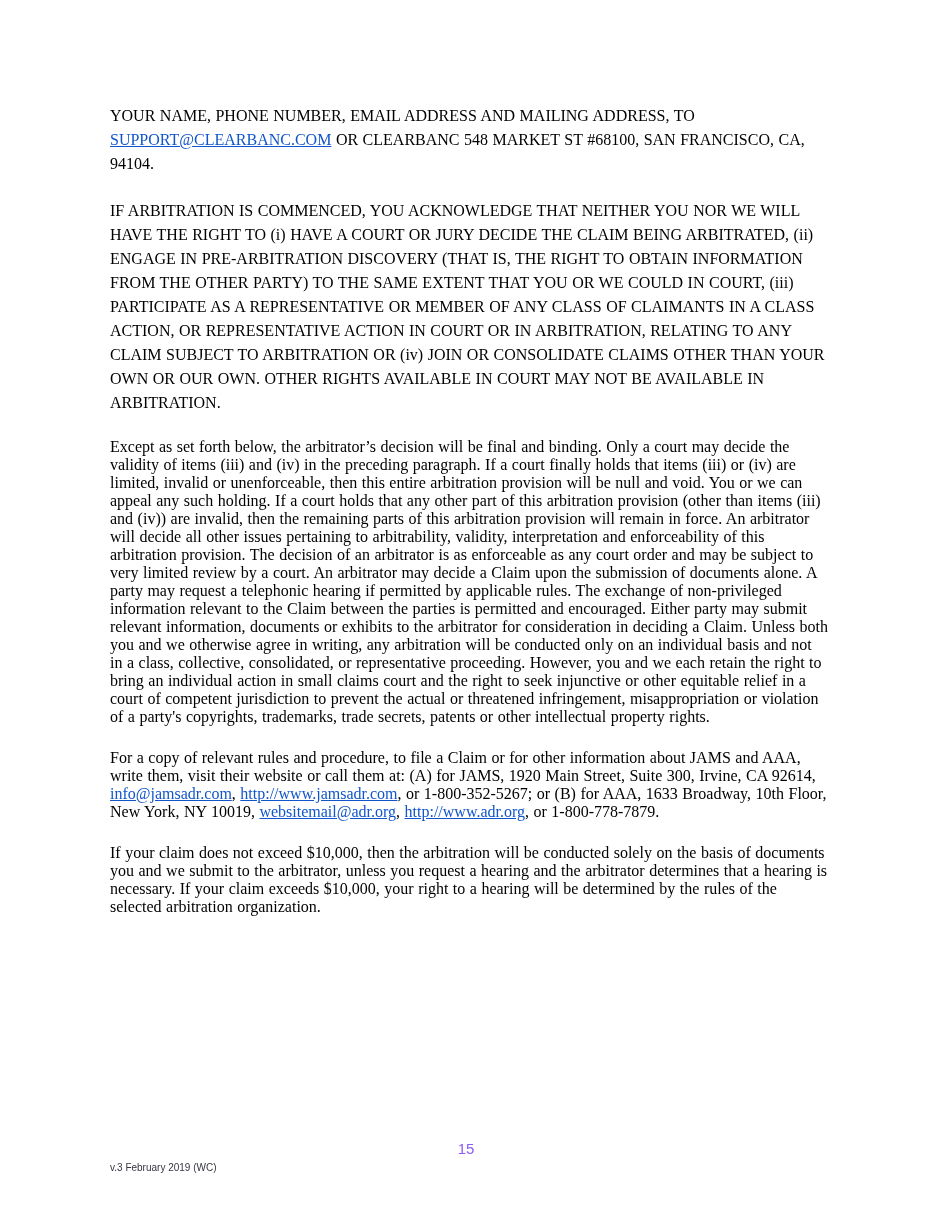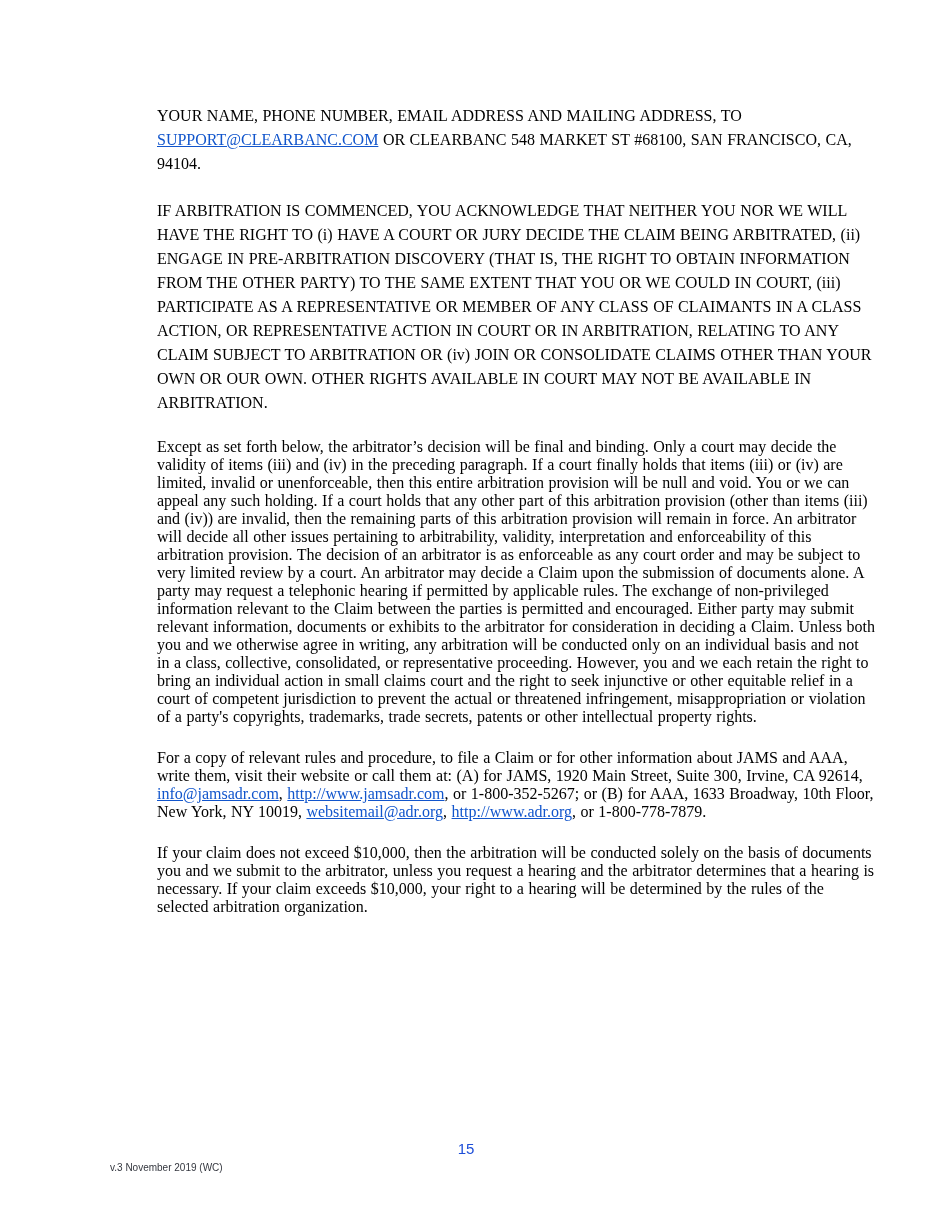--- a/index.html
+++ b/index.html
@@ -18,21 +18,20 @@
   .page {
     position: absolute;
     inset: 0;
     background: #ffffff;
   }
   .content {
     position: absolute;
     left: 110px;
     top: 104px;
     width: 718px;
-    margin-left: 47px;
   }
   .content p {
     margin: 0 0 23px 0;
     font-size: 16px;
     line-height: 18px;
     text-align: left;
     word-spacing: 0.5px;
   }
   .content p.caps {
     line-height: 24px;
@@ -43,21 +42,21 @@
     cursor: pointer;
   }
   .page-number {
     position: absolute;
     left: 0;
     right: 0;
     top: 1140px;
     text-align: center;
     font-family: "Liberation Sans", sans-serif;
     font-size: 15px;
-    color: #1d4ed8;
+    color: #8b5cf6;
   }
   .version-label {
     position: absolute;
     left: 110px;
     top: 1162px;
     font-family: "Liberation Sans", sans-serif;
     font-size: 10px;
     color: #34373f;
   }
 </style>
@@ -68,14 +67,14 @@
   <div class="content">
       <p class="caps"><span>YOUR NAME, PHONE NUMBER, EMAIL ADDRESS AND MAILING ADDRESS, TO </span><a class="doc-link" href="#">SUPPORT@CLEARBANC.COM</a><span> OR CLEARBANC 548 MARKET ST #68100, SAN FRANCISCO, CA, 94104.</span></p>
       <p class="caps"><span>IF ARBITRATION IS COMMENCED, YOU ACKNOWLEDGE THAT NEITHER YOU NOR WE WILL HAVE THE RIGHT TO (i) HAVE A COURT OR JURY DECIDE THE CLAIM BEING ARBITRATED, (ii) ENGAGE IN PRE-ARBITRATION DISCOVERY (THAT IS, THE RIGHT TO OBTAIN INFORMATION FROM THE OTHER PARTY) TO THE SAME EXTENT THAT YOU OR WE COULD IN COURT, (iii) PARTICIPATE AS A REPRESENTATIVE OR MEMBER OF ANY CLASS OF CLAIMANTS IN A CLASS ACTION, OR REPRESENTATIVE ACTION IN COURT OR IN ARBITRATION, RELATING TO ANY CLAIM SUBJECT TO ARBITRATION OR (iv) JOIN OR CONSOLIDATE CLAIMS OTHER THAN YOUR OWN OR OUR OWN. OTHER RIGHTS AVAILABLE IN COURT MAY NOT BE AVAILABLE IN ARBITRATION.</span></p>
       <p><span>Except as set forth below, the arbitrator’s decision will be final and binding. Only a court may decide the validity of items (iii) and (iv) in the preceding paragraph. If a court finally holds that items (iii) or (iv) are limited, invalid or unenforceable, then this entire arbitration provision will be null and void. You or we can appeal any such holding. If a court holds that any other part of this arbitration provision (other than items (iii) and (iv)) are invalid, then the remaining parts of this arbitration provision will remain in force. An arbitrator will decide all other issues pertaining to arbitrability, validity, interpretation and enforceability of this arbitration provision. The decision of an arbitrator is as enforceable as any court order and may be subject to very limited review by a court. An arbitrator may decide a Claim upon the submission of documents alone. A party may request a telephonic hearing if permitted by applicable rules. The exchange of non-privileged information relevant to the Claim between the parties is permitted and encouraged. Either party may submit relevant information, documents or exhibits to the arbitrator for consideration in deciding a Claim. Unless both you and we otherwise agree in writing, any arbitration will be conducted only on an individual basis and not in a class, collective, consolidated, or representative proceeding. However, you and we each retain the right to bring an individual action in small claims court and the right to seek injunctive or other equitable relief in a court of competent jurisdiction to prevent the actual or threatened infringement, misappropriation or violation of a party's copyrights, trademarks, trade secrets, patents or other intellectual property rights.</span></p>
       <p><span>For a copy of relevant rules and procedure, to file a Claim or for other information about JAMS and AAA, write them, visit their website or call them at: (A) for JAMS, 1920 Main Street, Suite 300, Irvine, CA 92614, </span><a class="doc-link" href="#">info@jamsadr.com</a><span>, </span><a class="doc-link" href="#">http://www.jamsadr.com</a><span>, or 1-800-352-5267; or (B) for AAA, 1633 Broadway, 10th Floor, New York, NY 10019, </span><a class="doc-link" href="#">websitemail@adr.org</a><span>, </span><a class="doc-link" href="#">http://www.adr.org</a><span>, or 1-800-778-7879.</span></p>
       <p><span>If your claim does not exceed $10,000, then the arbitration will be conducted solely on the basis of documents you and we submit to the arbitrator, unless you request a hearing and the arbitrator determines that a hearing is necessary. If your claim exceeds $10,000, your right to a hearing will be determined by the rules of the selected arbitration organization.</span></p>
     </div>
 
   <div class="page-number">15</div>
 
-  <div class="version-label">v.3 November 2019 (WC)</div>
+  <div class="version-label">v.3 February 2019 (WC)</div>
 </div>
 
 </body></html>

